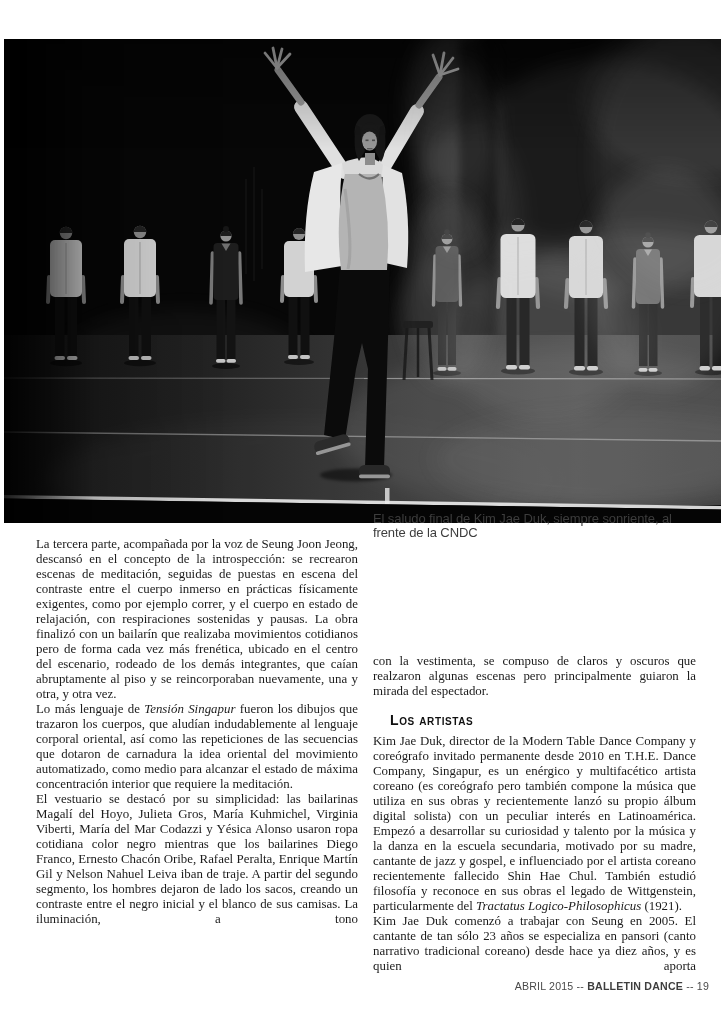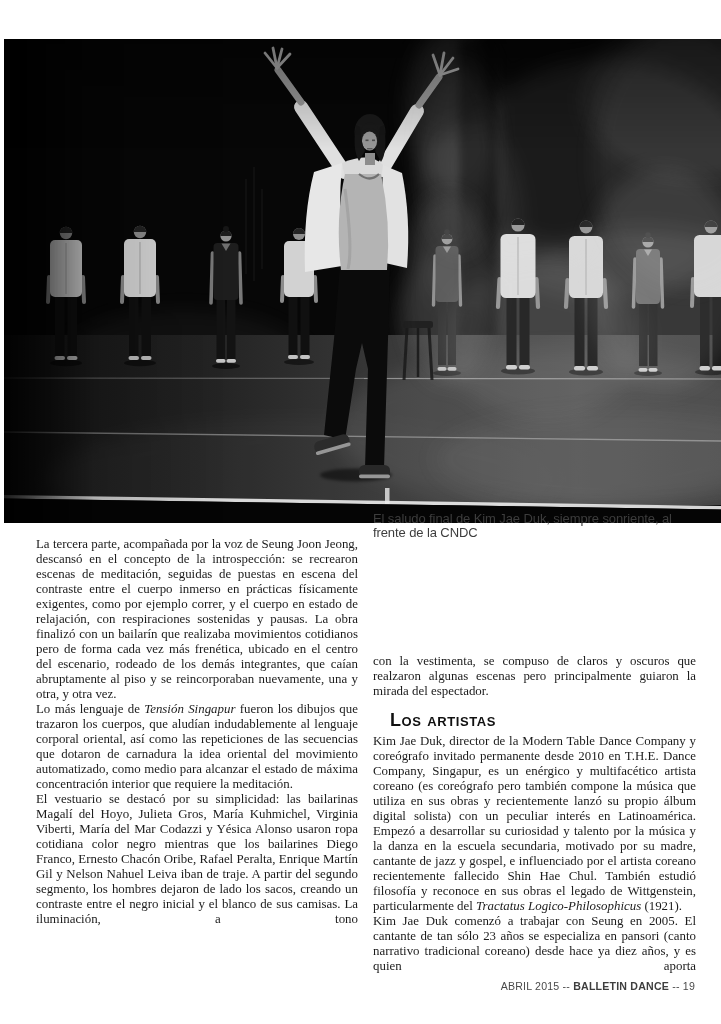--- a/index.html
+++ b/index.html
@@ -10,23 +10,23 @@
   .caption{position:absolute;left:373px;top:512px;width:322px;
            font-family:"Liberation Sans", sans-serif;
            font-size:13px;line-height:13.8px;color:#3d3d3d;letter-spacing:-0.1px;}
   .col{position:absolute;font-size:12.9px;line-height:15px;color:#1b1b1b;
        text-align:justify;hyphens:auto;-webkit-hyphens:auto;}
   .col p{margin:0;padding:0;}
   .col p.cont{text-align-last:justify;}
   .col-left{left:36px;top:537px;width:322px;}
   .col-right{left:373px;top:606px;width:323px;margin-top:48px;}
   h3.section{font-family:"Liberation Sans", sans-serif;font-variant:small-caps;
-             font-weight:bold;font-size:18px;letter-spacing:0.6px;color:#101010;
+             font-weight:bold;font-size:14px;letter-spacing:0.6px;color:#101010;
              margin:14px 0 6px 17px;}
-  .footer{position:absolute;right:26px;top:980px;
+  .footer{position:absolute;right:12px;top:980px;
           font-family:"Liberation Sans", sans-serif;font-size:10.6px;color:#4a4a4a;
           letter-spacing:0.2px;white-space:nowrap;}
   .footer .brand{font-weight:bold;color:#3e3e3e;}
   i{font-style:italic;}
 </style>
 </head>
 <body>
 
 <div class="page">
 

